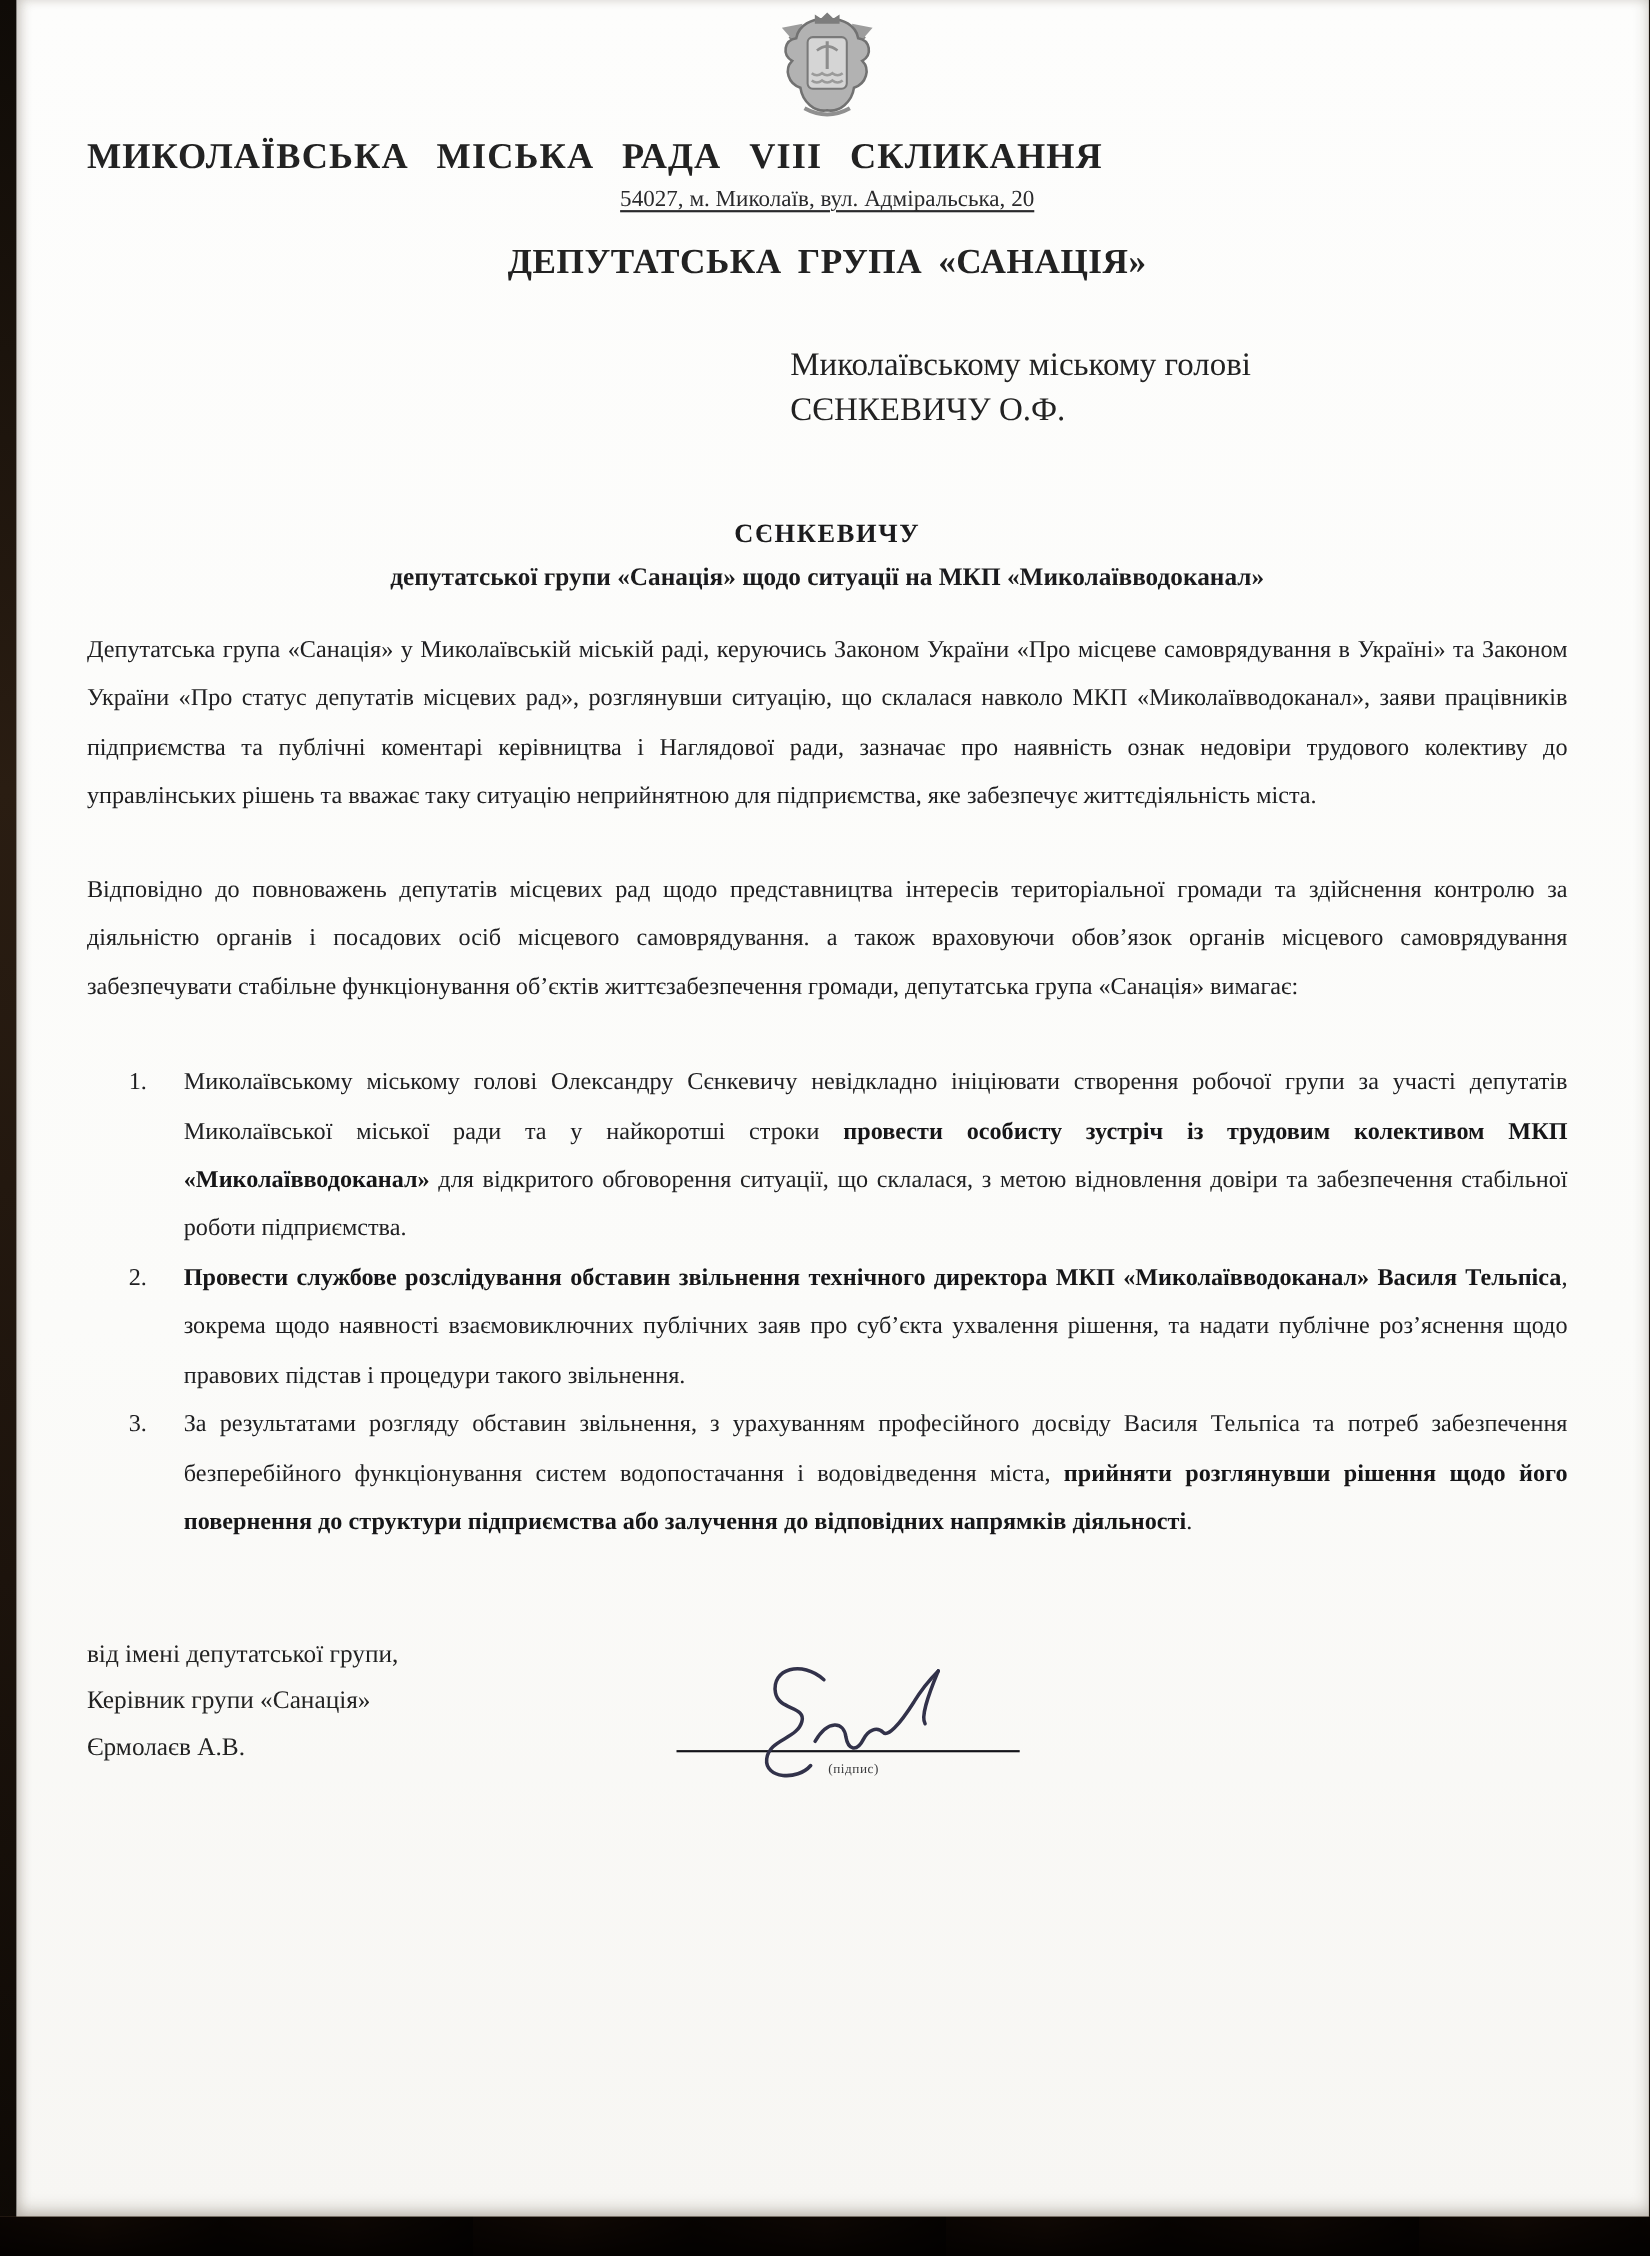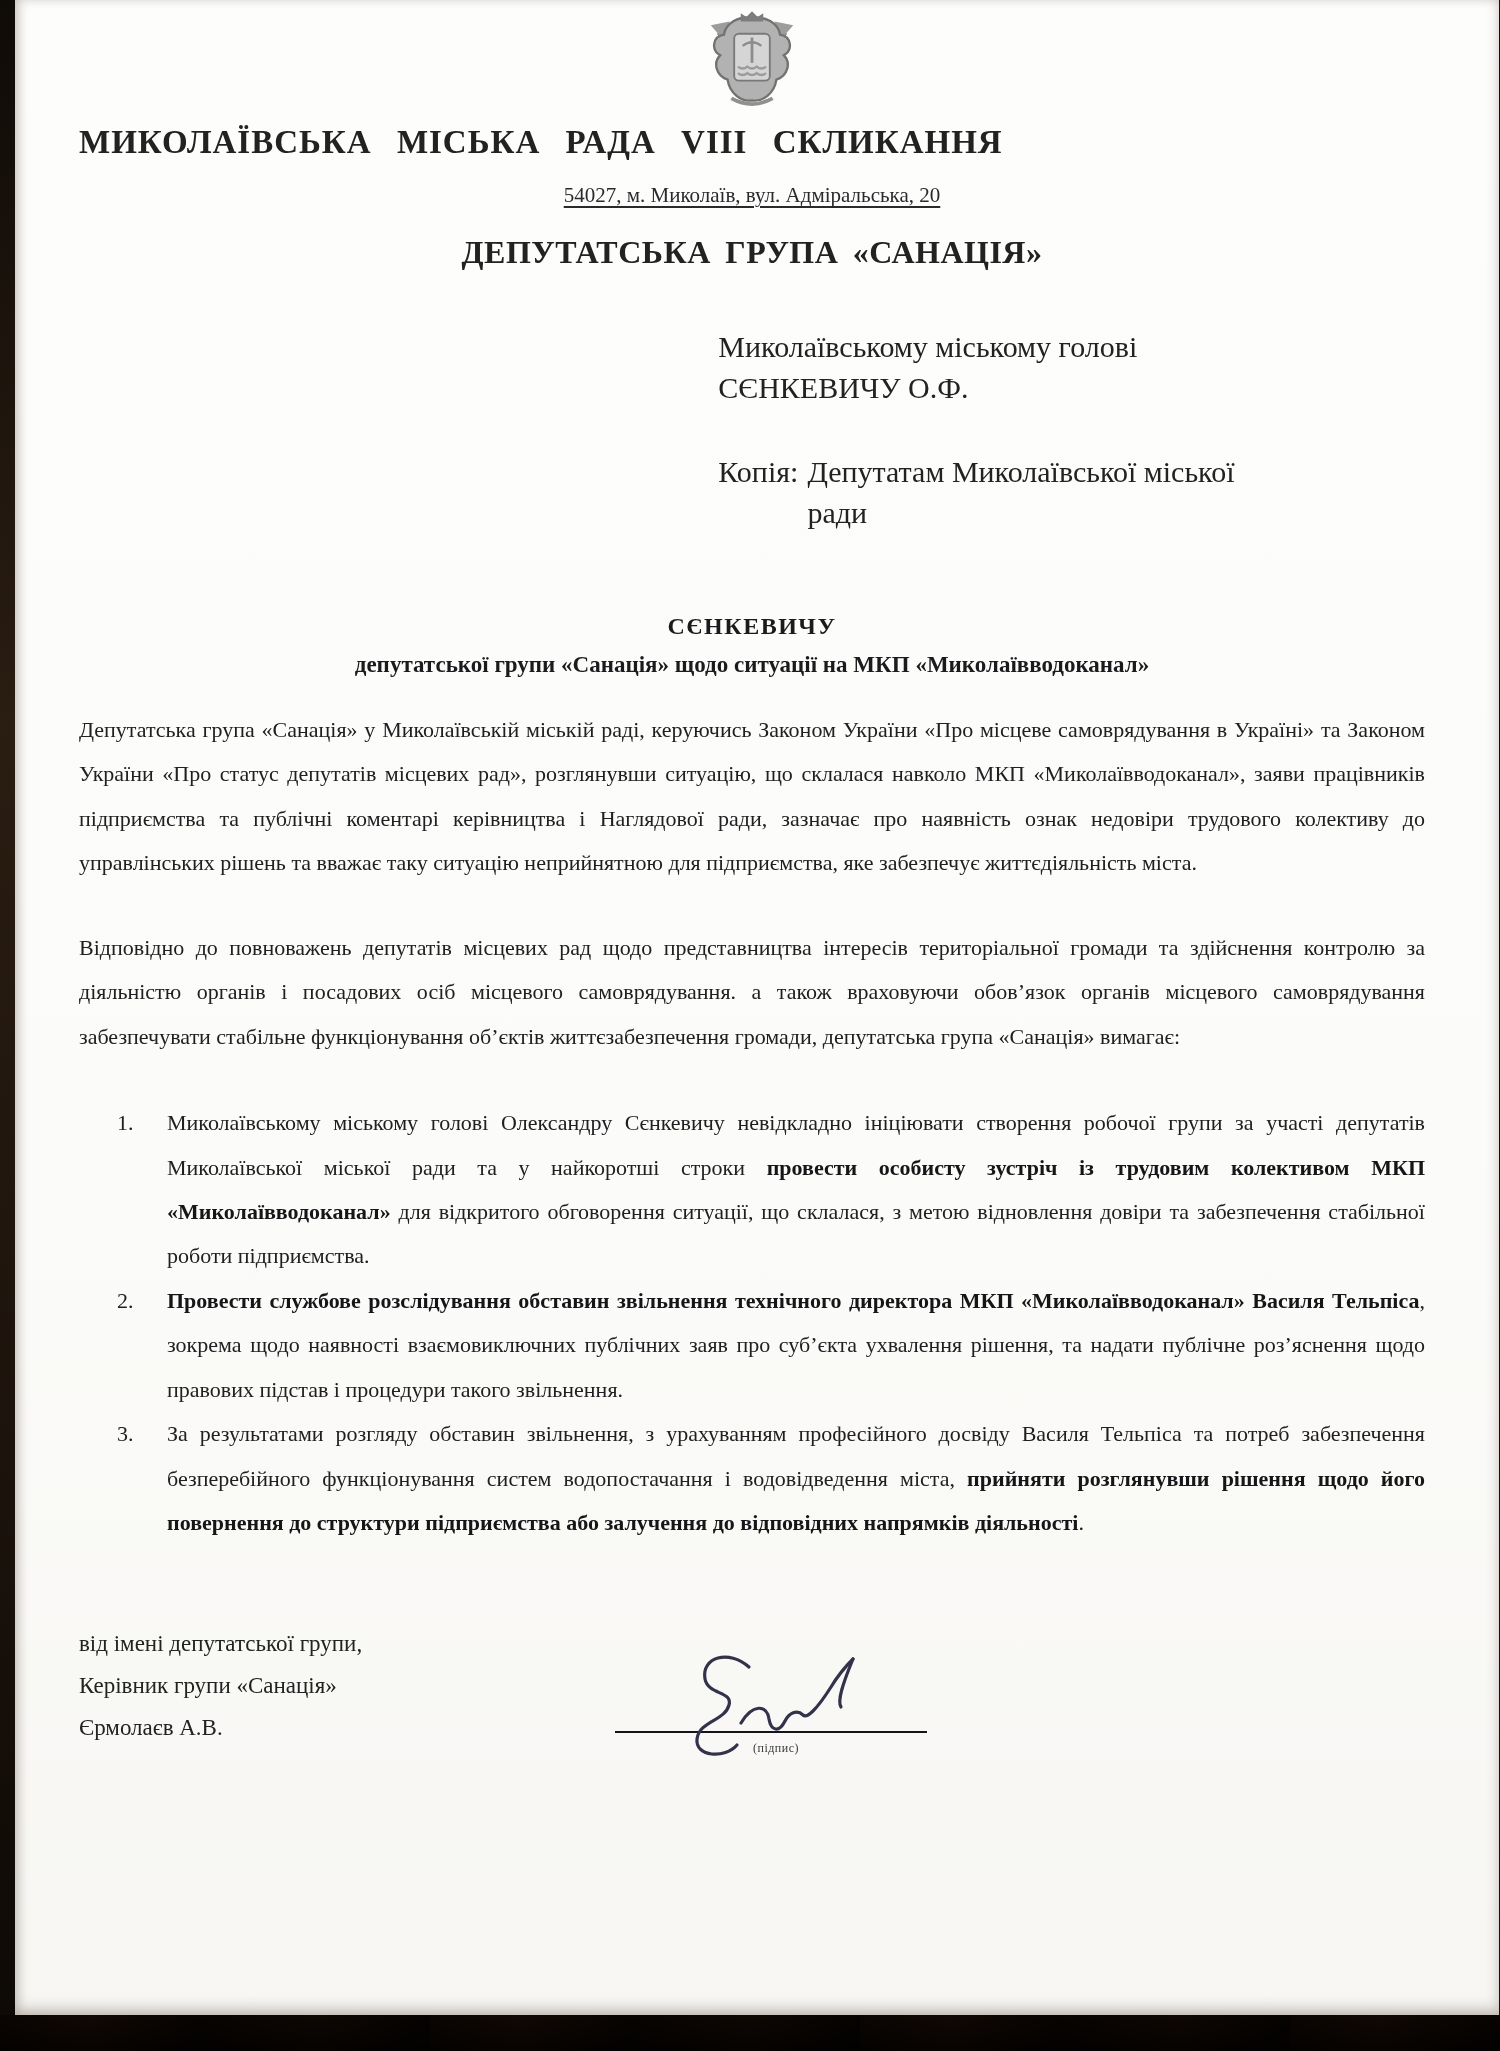--- a/index.html
+++ b/index.html
@@ -29,21 +29,21 @@
     padding:6px 74px 0 64px;
     box-sizing:border-box;
   }
   .emblem-wrap{width:100%;text-align:center;margin-top:2px;}
   .emblem-wrap svg{filter:blur(.4px) grayscale(1);opacity:.85;}
   .org-title{
     text-align:left;font-weight:bold;font-size:33px;letter-spacing:1px;word-spacing:16px;
     margin-top:8px;color:#222;
   }
   .org-address{
-    text-align:center;font-size:21px;margin-top:22px;
+    text-align:center;font-size:21px;margin-top:6px;
     text-decoration:underline;text-underline-offset:4px;color:#2a2a2c;
   }
   .group-title{
     text-align:center;font-weight:bold;font-size:32px;letter-spacing:.5px;word-spacing:6px;
     margin-top:26px;color:#222;
   }
   .recipient{
     margin-top:56px;margin-left:47.5%;font-size:30px;line-height:1.35;color:#222;
   }
   .recipient .caps{}
@@ -98,27 +98,20 @@
     </svg>
   </div>
 
   <div class="org-title">МИКОЛАЇВСЬКА  МІСЬКА  РАДА  VIII СКЛИКАННЯ</div>
   <div class="org-address">54027, м. Миколаїв, вул. Адміральська, 20</div>
   <div class="group-title">ДЕПУТАТСЬКА ГРУПА «САНАЦІЯ»</div>
 
   <div class="recipient">
     <div>Миколаївському міському голові</div>
     <div class="caps">СЄНКЕВИЧУ О.Ф.</div>
-    <div class="copy-row">
-      <span class="copy-label">Копія:</span>
-      <span class="copy-text">
-        <span>Депутатам Миколаївської міської</span><br>
-        <span>ради</span>
-      </span>
-    </div>
   </div>
 
   <div class="doc-title">СЄНКЕВИЧУ</div>
   <div class="doc-subtitle">депутатської групи «Санація» щодо ситуації на МКП «Миколаївводоканал»</div>
 
   <div class="body-text">
     <div class="para1">Депутатська група «Санація» у Миколаївській міській раді, керуючись Законом України «Про місцеве самоврядування в Україні» та Законом України «Про статус депутатів місцевих рад», розглянувши ситуацію, що склалася навколо МКП «Миколаївводоканал», заяви працівників підприємства та публічні коментарі керівництва і Наглядової ради, зазначає про наявність ознак недовіри трудового колективу до управлінських рішень та вважає таку ситуацію неприйнятною для підприємства, яке забезпечує життєдіяльність міста.</div>
     <div class="para2">Відповідно до повноважень депутатів місцевих рад щодо представництва інтересів територіальної громади та здійснення контролю за діяльністю органів і посадових осіб місцевого самоврядування. а також враховуючи обов’язок органів місцевого самоврядування забезпечувати стабільне функціонування об’єктів життєзабезпечення громади, депутатська група «Санація» вимагає:</div>
 
     <div class="req-list">

